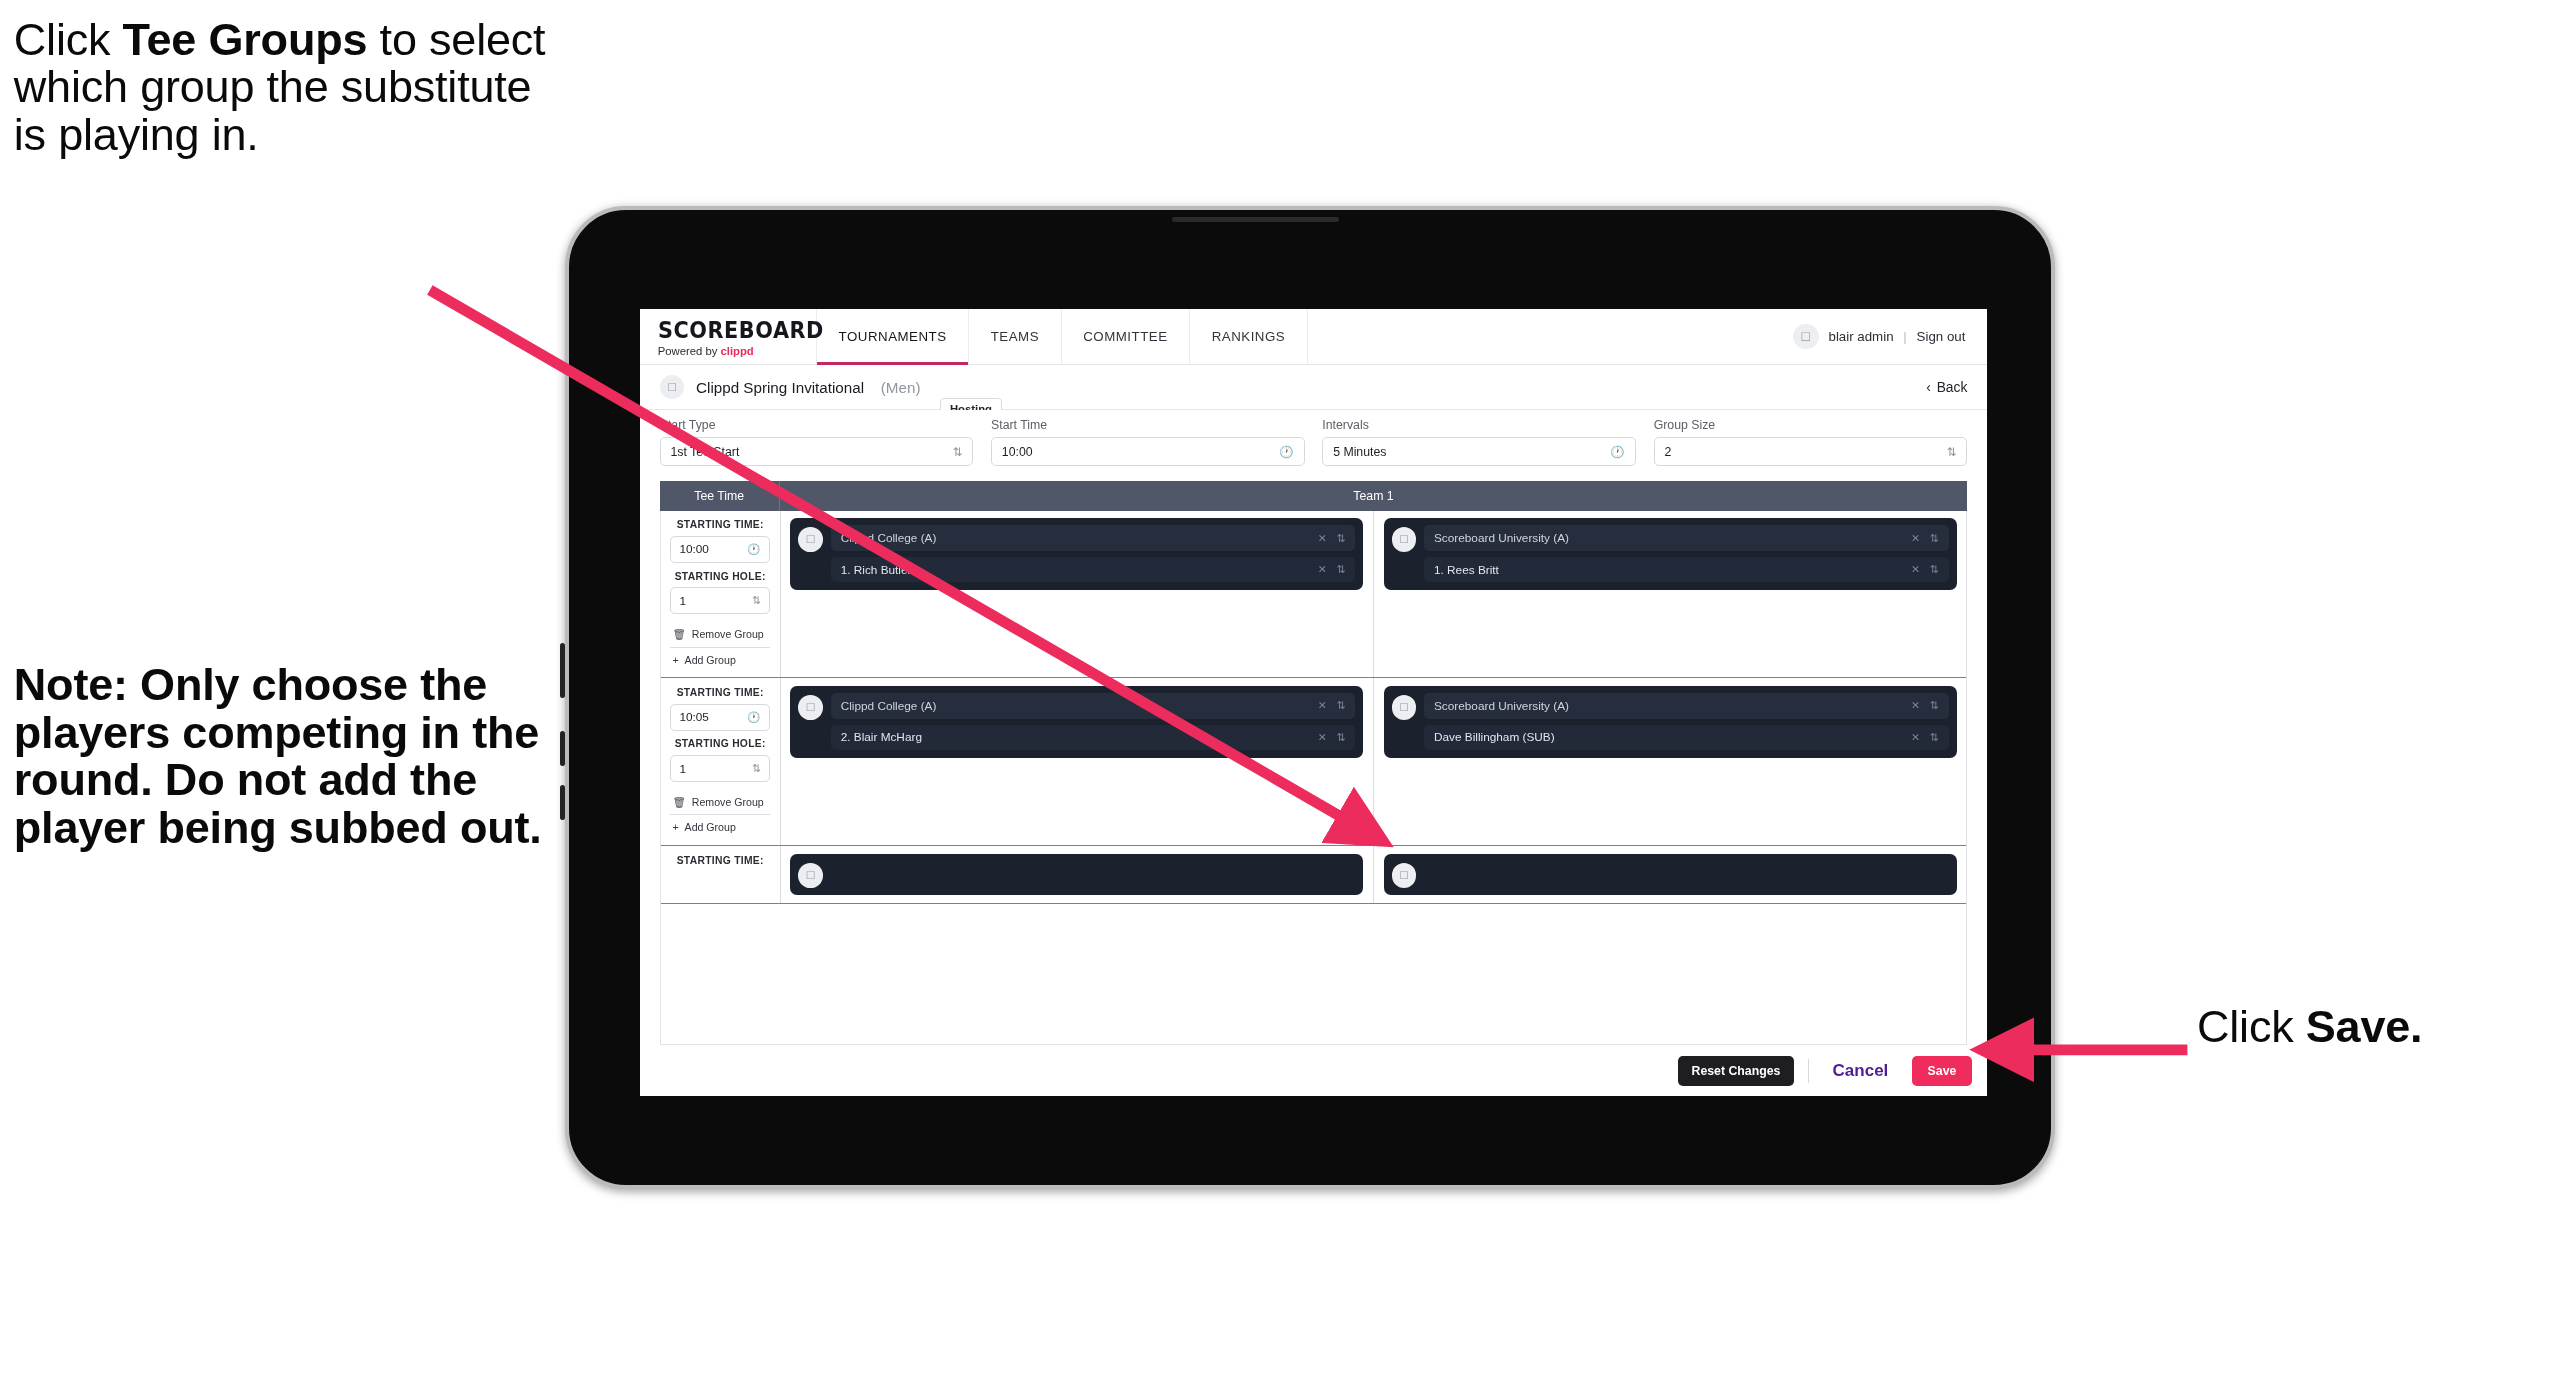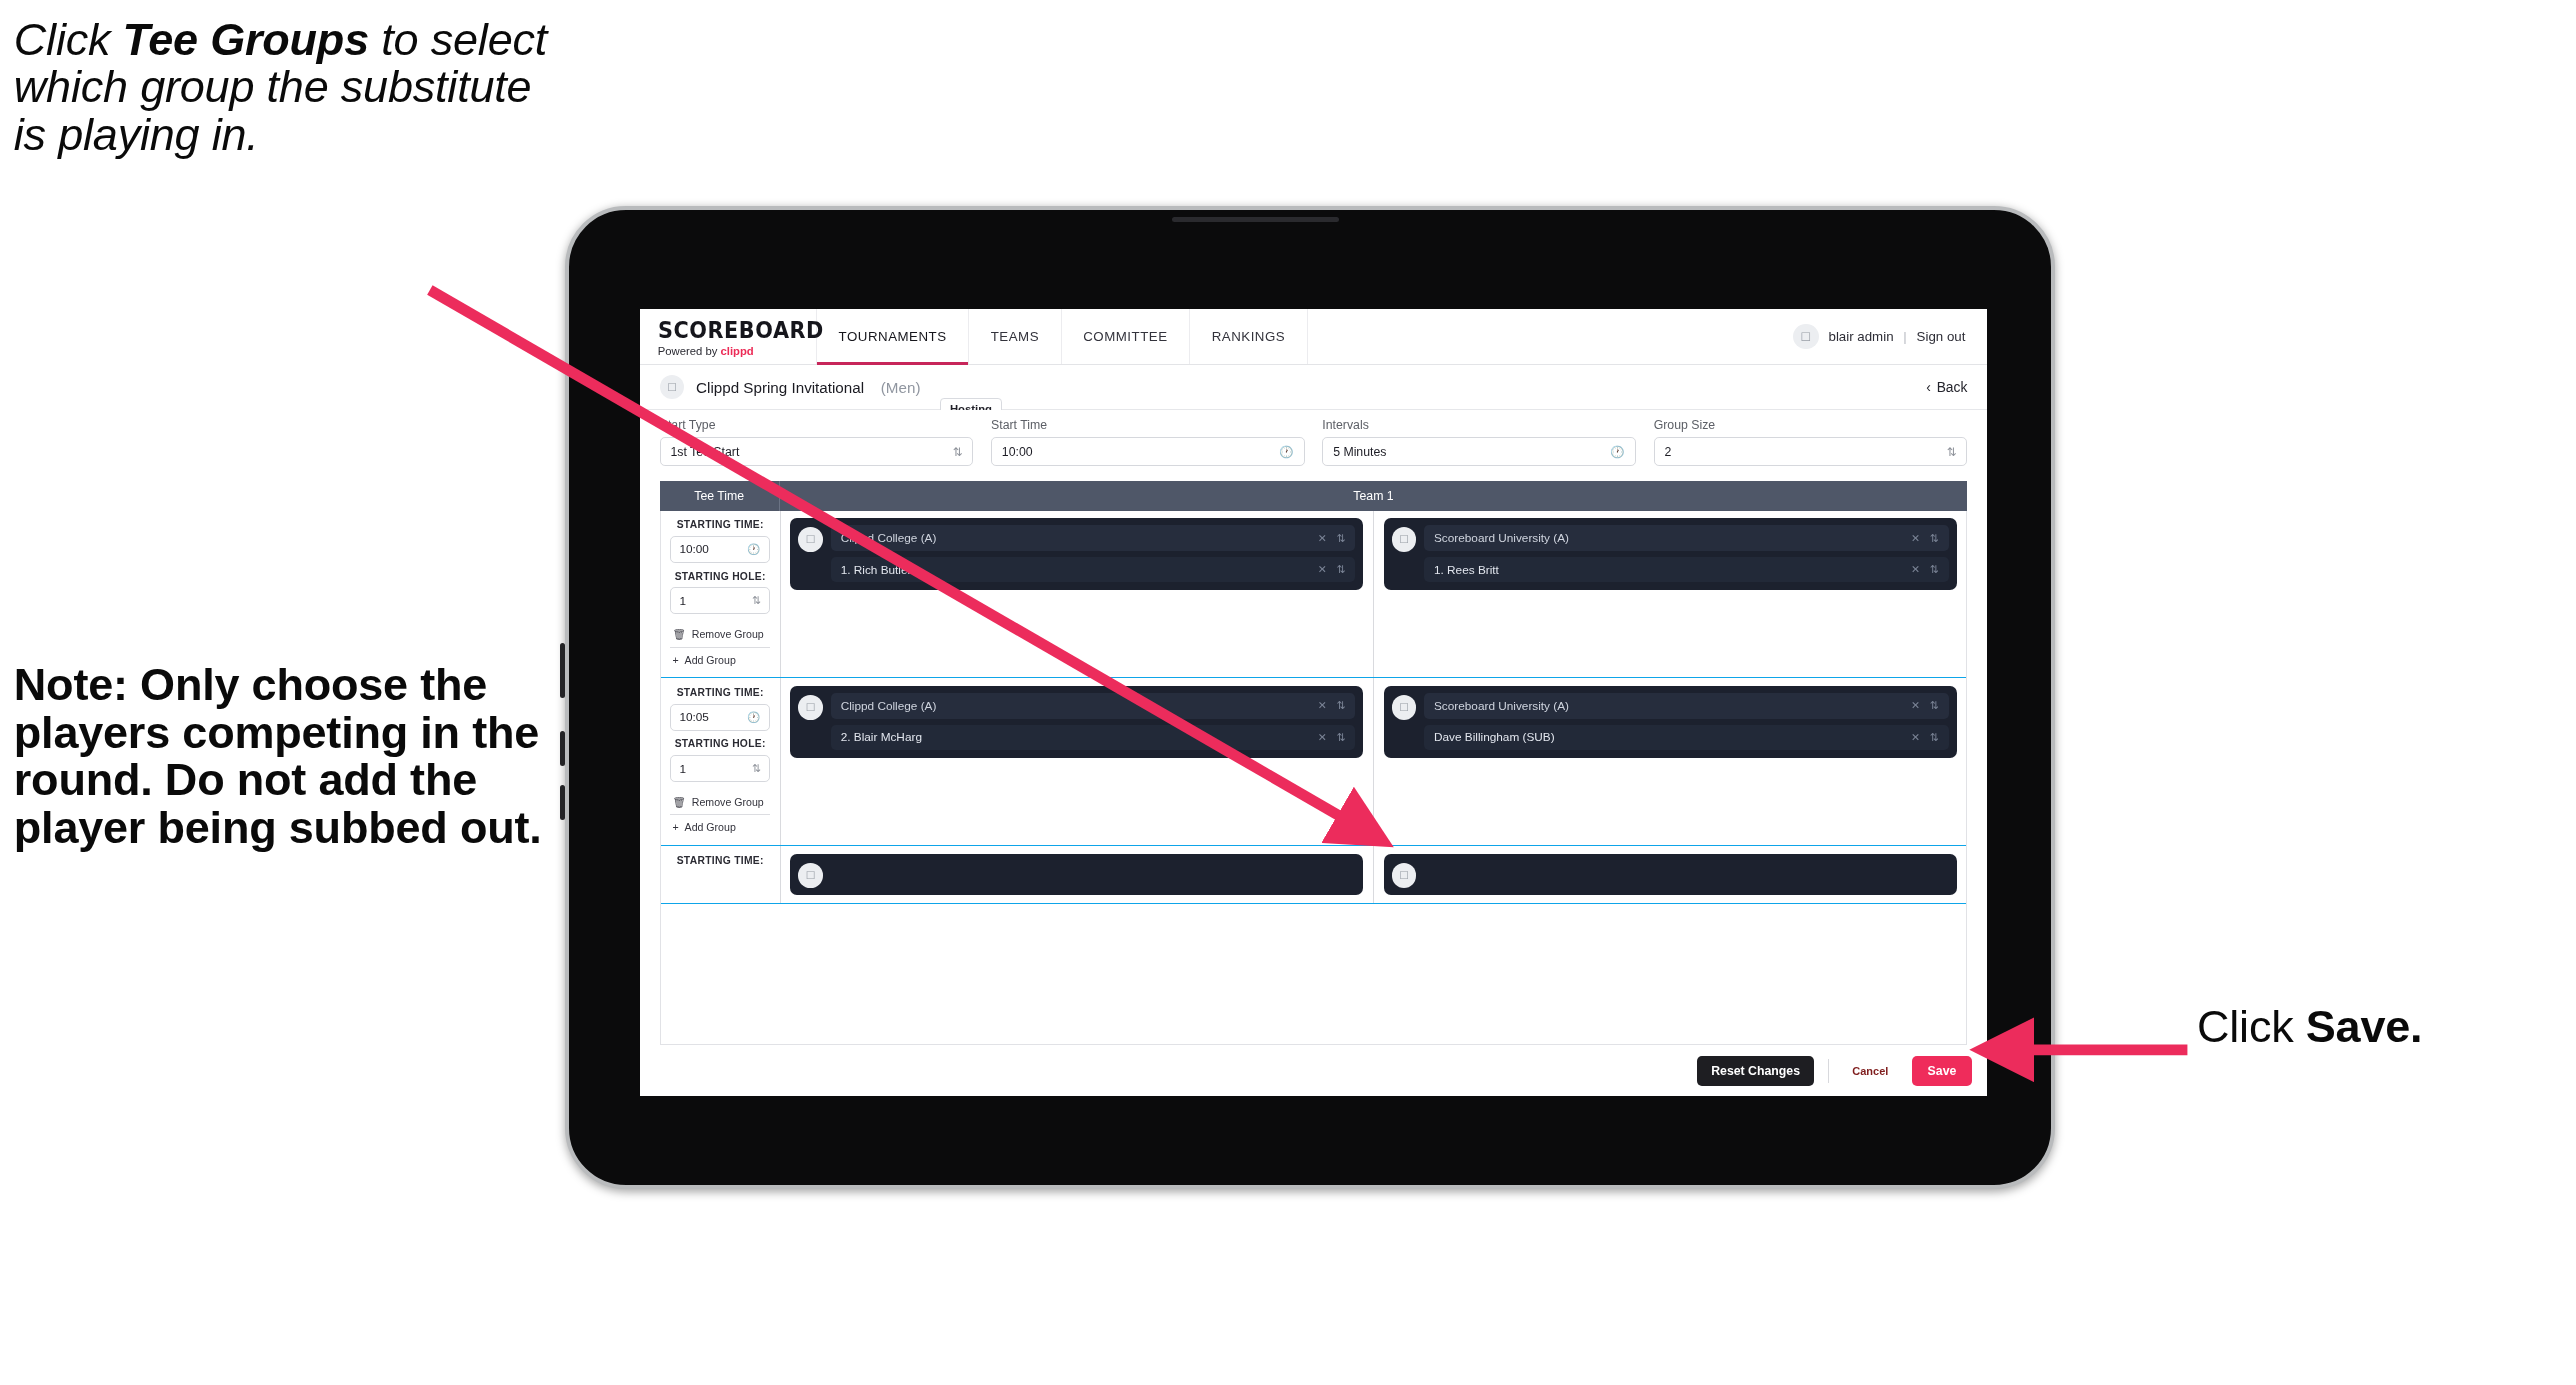--- a/index.html
+++ b/index.html
@@ -13,21 +13,21 @@
 
   
   .anno {
     position: absolute;
     color: #0a0a0a;
     font-size: 45px;
     line-height: 1.06;
     letter-spacing: -0.2px;
   }
   .anno b { font-weight: 700; }
-  #anno-top   { left: 13.8px; top: 15.7px; width: 551px; font-style: italic; }
+  #anno-top   { left: 13.8px; top: 15.7px; width: 551px; }
   #anno-note  { left: 13.8px; top: 661px; width: 551px; font-weight: 700; line-height: 1.06; }
   #anno-save  { left: 2197px; top: 1003px; width: 364px; font-size: 45px; }
 
   .arrow-svg { position: absolute; left:0; top:0; width: 2576px; height: 1385px; pointer-events:none; }
 
   
   #tablet {
     position: absolute;
     left: 565px; top: 206px;
     width: 1490px; height: 983px;
@@ -177,22 +177,22 @@
     flex:0 0 51px; background:#fff; display:flex; align-items:center;
     justify-content:flex-end; gap:13.8px; padding:0 15px;
     border-top:1px solid #ffffff;
   }
   .btn-reset{
     background:#1e1e22; color:#fff; font-size:12.3px; font-weight:700;
     border:none; border-radius:4.9px; padding:7.9px 13.8px; cursor:pointer;
   }
   .vsep{ width:1px; height:23.6px; background:#d8d9dd; }
   .btn-cancel{
-    background:transparent; border:none; font-size:11px; font-weight:700;
-    color:#7f1d1d; cursor:pointer; padding:7.9px 9.8px;
+    background:transparent; border:none; font-size:17px; font-weight:700;
+    color:#4c1d95; cursor:pointer; padding:7.9px 9.8px;
   }
   .btn-save{
     background:#ef2c5b; color:#fff; font-size:12.3px; font-weight:700;
     border:none; border-radius:5px; padding:7.9px 15.7px; cursor:pointer;
   }
 </style>
 </head>
 <body>
 
 <div id="stage">

